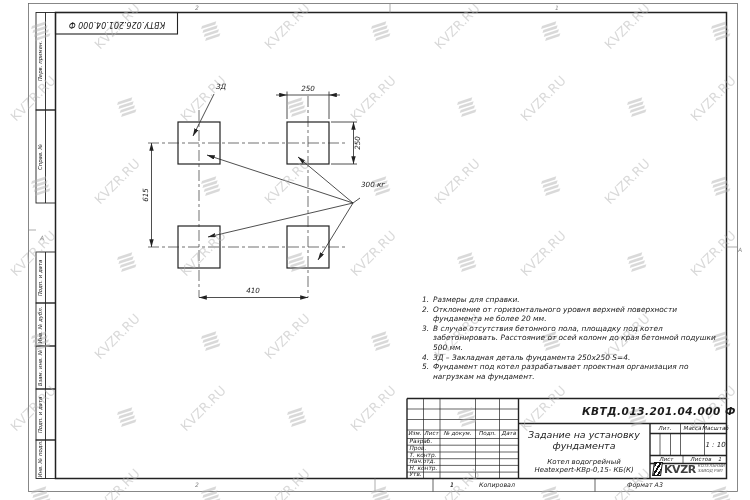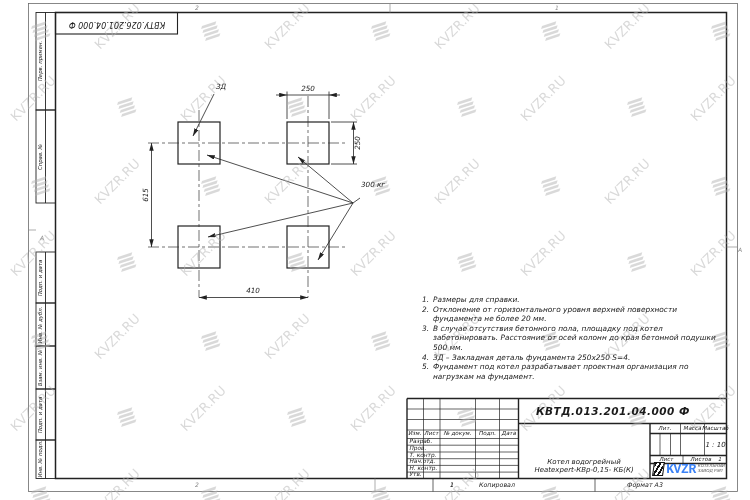--- a/index.html
+++ b/index.html
@@ -22,21 +22,21 @@
   .tb-title{font-size:9.5px;line-height:10.5px;text-align:center;}
   .tb-prod{font-size:7px;line-height:8.6px;text-align:center;}
   .tb-h{font-size:5.6px;}
   .tb-row{font-size:5.8px;transform:translate(0,-50%);}
   .tb-val{font-size:7px;}
   .logo-wrap{position:absolute;left:653px;top:461px;width:72px;height:16px;
              display:flex;align-items:center;gap:2px;}
   .logo-glyph{width:15px;height:12px;
       background:repeating-linear-gradient(115deg,#141414 0 2px,#ffffff 2px 4.2px);
       border:0.5px solid #141414;transform:skewX(-8deg);}
-  .logo-name{font-weight:bold;font-size:13px;letter-spacing:-0.4px;color:#3b82f6;font-family:Liberation Mono, monospace;}
+  .logo-name{font-weight:bold;font-size:11px;letter-spacing:-0.4px;color:#404040;}
   .logo-sub{font-size:4.2px;font-style:italic;color:#555;line-height:4.8px;}
   .footer-t{font-size:6.3px;}
 </style>
 </head>
 <body>
 
 <div id="sheet">
 
   <svg class="layer" width="750" height="500" viewBox="0 0 750 500">
     <defs>
@@ -206,22 +206,26 @@
     <div class="note-row">
       <span class="note-num">4.</span>
       <span class="note-text">ЗД – Закладная деталь фундамента 250х250 S=4.</span>
     </div>
     <div class="note-row">
       <span class="note-num">5.</span>
       <span class="note-text">Фундамент под котел разрабатывает проектная организация по нагрузкам на фундамент.</span>
     </div>
   </div>
 
-  <div class="t tb-doc" style="left:613px;top:411px;">КВТД.013.201.04.000 Ф</div>
-
+  <div class="t tb-doc" style="left:659px;top:411px;">КВТД.013.201.04.000 Ф</div>
+
+  <div class="t" style="left:584px;top:440px;transform:translate(-50%,-50%);">
+    <div class="tb-title">Задание на установку</div>
+    <div class="tb-title">фундамента</div>
+  </div>
 
   <div class="t" style="left:584px;top:466.5px;transform:translate(-50%,-50%);">
     <div class="tb-prod">Котел водогрейный</div>
     <div class="tb-prod">Heatexpert-КВр-0,15- КБ(К)</div>
   </div>
 
   <div class="t tb-h" style="left:415px;top:434px;">Изм.</div>
   <div class="t tb-h" style="left:431.7px;top:434px;">Лист</div>
   <div class="t tb-h" style="left:457.7px;top:434px;">№ докум.</div>
   <div class="t tb-h" style="left:487.5px;top:434px;">Подп.</div>

